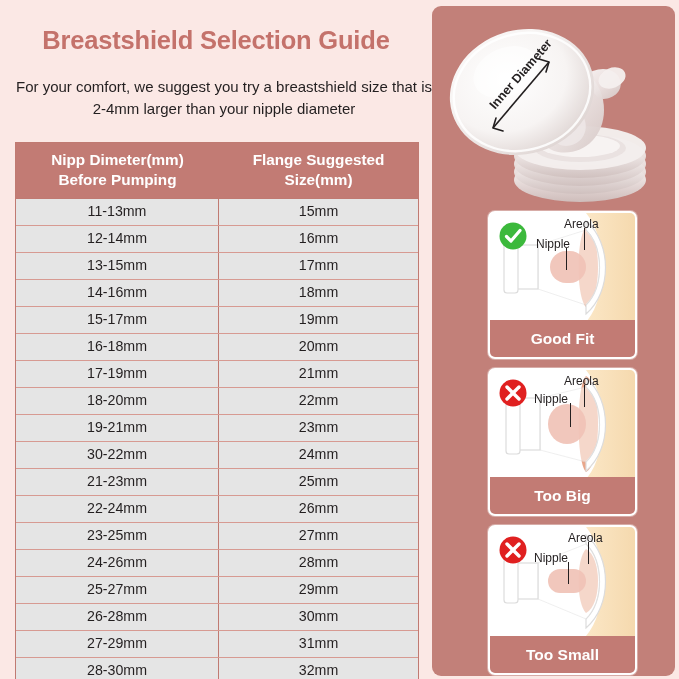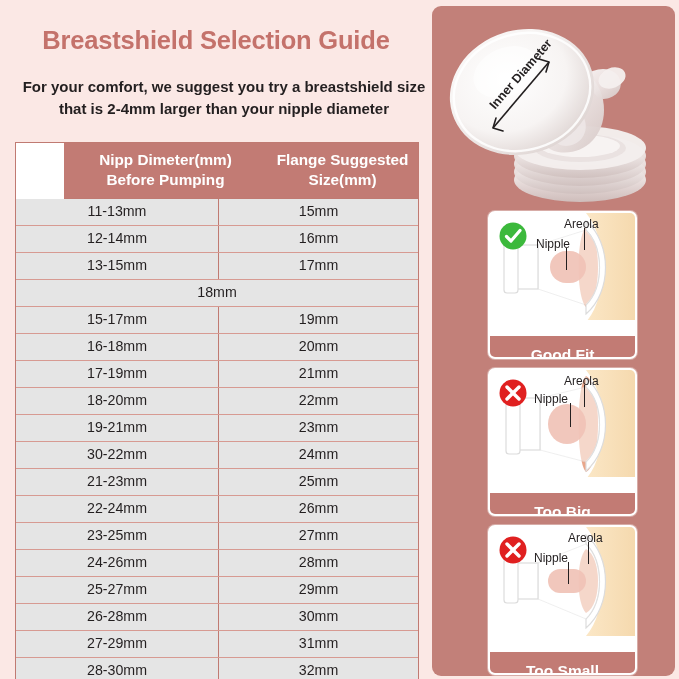--- a/index.html
+++ b/index.html
@@ -16,33 +16,32 @@
 
   .title{
     position:absolute;left:0;top:26px;width:432px;
     text-align:center;
     font-size:25.5px;font-weight:bold;color:#c4726b;
     letter-spacing:-0.2px;
   }
   .subtitle{
     position:absolute;left:12px;top:76px;width:424px;
     text-align:center;
-    font-size:15px;line-height:21.5px;color:#231f20;font-weight:bold;
+    font-size:15px;line-height:21.5px;color:#231f20;
   }
 
   .table{
     position:absolute;left:15px;top:142px;width:404px;
     border:1.5px solid #c07a72;
     box-sizing:border-box;
     background:#fff;
   }
   .thead{
     display:flex;background:#c27b74;
     border-bottom:1.5px solid #c07a72;
-    margin-left:48px;
   }
   .th{
     flex:0 0 203px;box-sizing:border-box;
     padding:7px 4px 8px;
     text-align:center;color:#fff;font-weight:bold;
     font-size:15.3px;line-height:20px;
   }
   .th.c2{flex:1 1 auto;}
   .tr{display:flex;border-top:1px solid #d79a92;}
   .tr:first-child{border-top:none;}
@@ -74,21 +73,21 @@
     box-shadow:0 0 0 1px rgba(255,255,255,.35);
   }
   .card.k1{top:205px;height:148px;}
   .card.k2{top:362px;height:148px;}
   .card.k3{top:519px;height:150px;}
   .card-art{position:relative;height:107px;background:#fff;overflow:hidden;}
   .card.k3 .card-art{height:109px;}
   .card-label{
     height:37px;background:#c27b74;
     display:flex;align-items:center;justify-content:center;
-    color:#fff;font-weight:bold;font-size:15.5px;margin-top:16px;
+    color:#fff;font-weight:bold;font-size:15.5px;
   }
   .badge{position:absolute;left:8px;top:8px;width:30px;height:30px;}
   .lbl{
     position:absolute;font-size:12px;color:#231f20;
     white-space:nowrap;
   }
   .leader{position:absolute;background:#231f20;width:1px;}
 </style>
 </head>
 <body>
@@ -118,20 +117,21 @@
           </div>
           <div class="tr">
             <div class="td c1">12-14mm</div>
             <div class="td c2">16mm</div>
           </div>
           <div class="tr">
             <div class="td c1">13-15mm</div>
             <div class="td c2">17mm</div>
           </div>
           <div class="tr">
+            <div class="td c1">14-16mm</div>
             <div class="td c2">18mm</div>
           </div>
           <div class="tr">
             <div class="td c1">15-17mm</div>
             <div class="td c2">19mm</div>
           </div>
           <div class="tr">
             <div class="td c1">16-18mm</div>
             <div class="td c2">20mm</div>
           </div>

